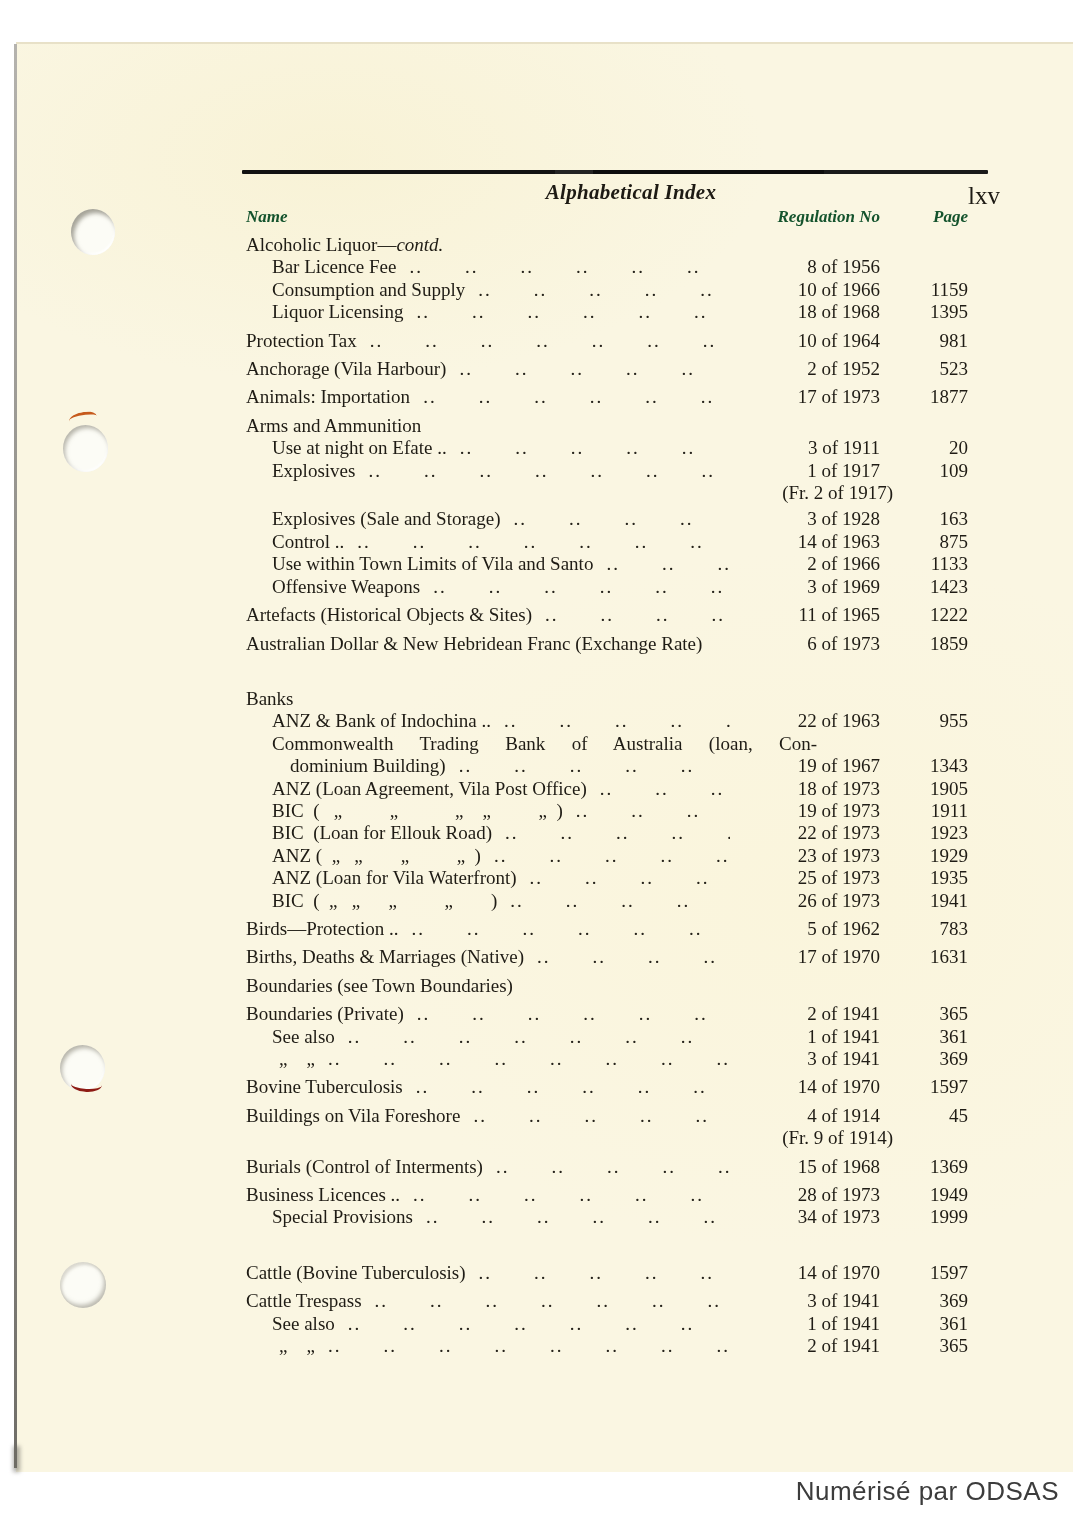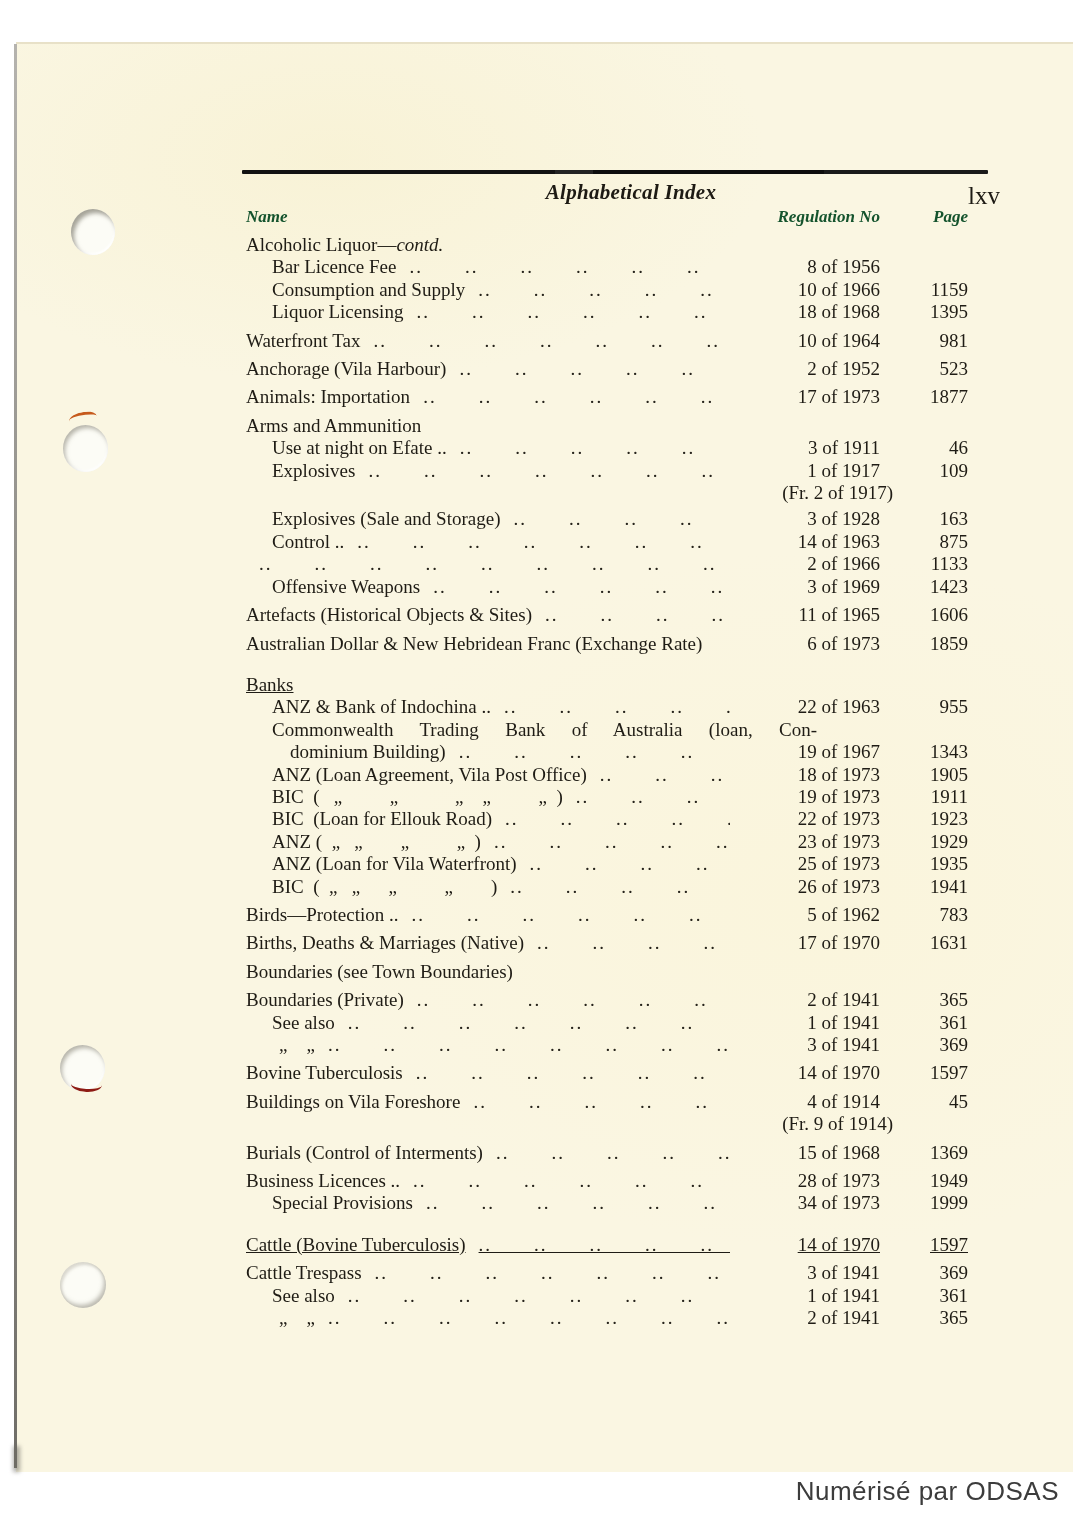--- a/index.html
+++ b/index.html
@@ -114,21 +114,21 @@
   }
   .row .reg  { flex:0 0 150px; text-align:right; white-space:pre; }
   .row .pg   { flex:0 0 88px;  text-align:right; }
 
   .row.ind-1 .name { padding-left:26px; }
   .row.ind-2 .name { padding-left:44px; }
   .row.ind-3 .name { padding-left:33px; }
 
   .row.g-s  { margin-top:6px; }
   .row.g-t  { margin-top:4px; }
-  .row.g-xl { margin-top:19px;text-decoration:underline; }
+  .row.g-xl { margin-top:33px; }
 
   .row.wide .name {
     flex:0 0 545px;
     white-space:normal;
     text-align:justify;
     text-align-last:justify;
     word-spacing:2px;
   }
   .row.cont .reg { position:relative; left:13px; }
 
@@ -177,21 +177,21 @@
     <span class="reg">10 of 1966</span>
     <span class="pg">1159</span>
   </div>
     <div class="row ind-1">
     <span class="name">Liquor Licensing</span>
     <span class="leader">..  ..  ..  ..  ..  ..  ..  ..  ..  ..  ..  ..  ..  ..  </span>
     <span class="reg">18 of 1968</span>
     <span class="pg">1395</span>
   </div>
     <div class="row g-s">
-    <span class="name">Waterfront Tax</span>
+    <span class="name">Protection Tax</span>
     <span class="leader">..  ..  ..  ..  ..  ..  ..  ..  ..  ..  ..  ..  ..  ..  </span>
     <span class="reg">10 of 1964</span>
     <span class="pg">981</span>
   </div>
     <div class="row g-s">
     <span class="name">Anchorage (Vila Harbour)</span>
     <span class="leader">..  ..  ..  ..  ..  ..  ..  ..  ..  ..  ..  ..  ..  ..  </span>
     <span class="reg">2 of 1952</span>
     <span class="pg">523</span>
   </div>
@@ -204,21 +204,21 @@
     <div class="row g-s">
     <span class="name">Arms and Ammunition</span>
     <span class="leader"></span>
     <span class="reg"></span>
     <span class="pg"></span>
   </div>
     <div class="row ind-1">
     <span class="name">Use at night on Efate ..</span>
     <span class="leader">..  ..  ..  ..  ..  ..  ..  ..  ..  ..  ..  ..  ..  ..  </span>
     <span class="reg">3 of 1911</span>
-    <span class="pg">46</span>
+    <span class="pg">20</span>
   </div>
     <div class="row ind-1">
     <span class="name">Explosives</span>
     <span class="leader">..  ..  ..  ..  ..  ..  ..  ..  ..  ..  ..  ..  ..  ..  </span>
     <span class="reg">1 of 1917</span>
     <span class="pg">109</span>
   </div>
     <div class="row cont">
     <span class="name"></span>
     <span class="leader"></span>
@@ -231,35 +231,36 @@
     <span class="reg">3 of 1928</span>
     <span class="pg">163</span>
   </div>
     <div class="row ind-1">
     <span class="name">Control ..</span>
     <span class="leader">..  ..  ..  ..  ..  ..  ..  ..  ..  ..  ..  ..  ..  ..  </span>
     <span class="reg">14 of 1963</span>
     <span class="pg">875</span>
   </div>
     <div class="row ind-1">
+    <span class="name">Use within Town Limits of Vila and Santo</span>
     <span class="leader">..  ..  ..  ..  ..  ..  ..  ..  ..  ..  ..  ..  ..  ..  </span>
     <span class="reg">2 of 1966</span>
     <span class="pg">1133</span>
   </div>
     <div class="row ind-1">
     <span class="name">Offensive Weapons</span>
     <span class="leader">..  ..  ..  ..  ..  ..  ..  ..  ..  ..  ..  ..  ..  ..  </span>
     <span class="reg">3 of 1969</span>
     <span class="pg">1423</span>
   </div>
     <div class="row g-s">
     <span class="name">Artefacts (Historical Objects &amp; Sites)</span>
     <span class="leader">..  ..  ..  ..  ..  ..  ..  ..  ..  ..  ..  ..  ..  ..  </span>
     <span class="reg">11 of 1965</span>
-    <span class="pg">1606</span>
+    <span class="pg">1222</span>
   </div>
     <div class="row g-s">
     <span class="name">Australian Dollar &amp; New Hebridean Franc (Exchange Rate)</span>
     <span class="leader"></span>
     <span class="reg">6 of 1973</span>
     <span class="pg">1859</span>
   </div>
     <div class="row g-xl">
     <span class="name">Banks</span>
     <span class="leader"></span>

